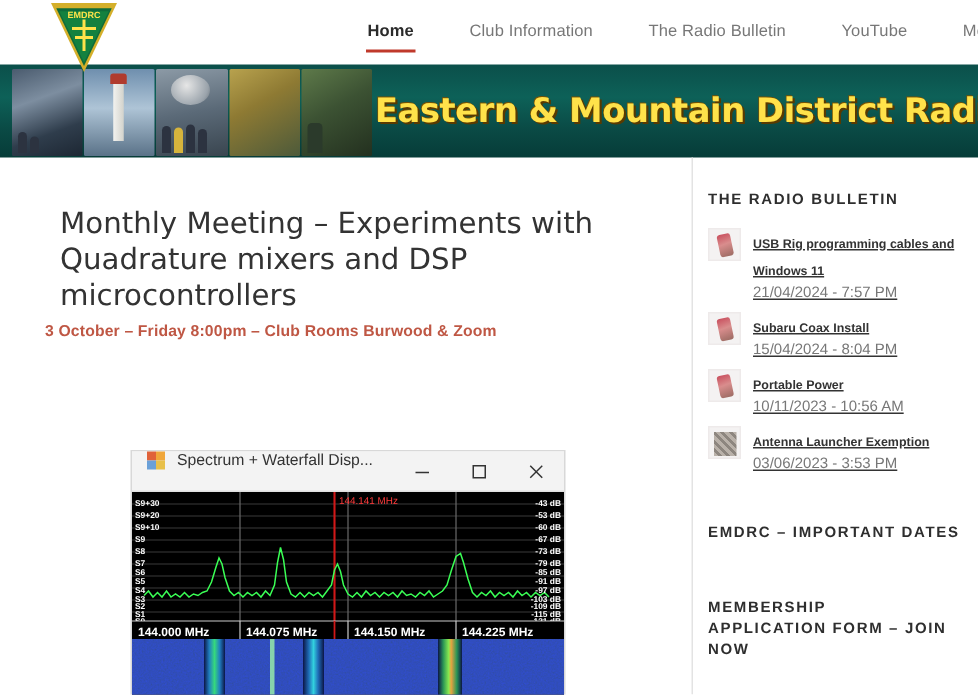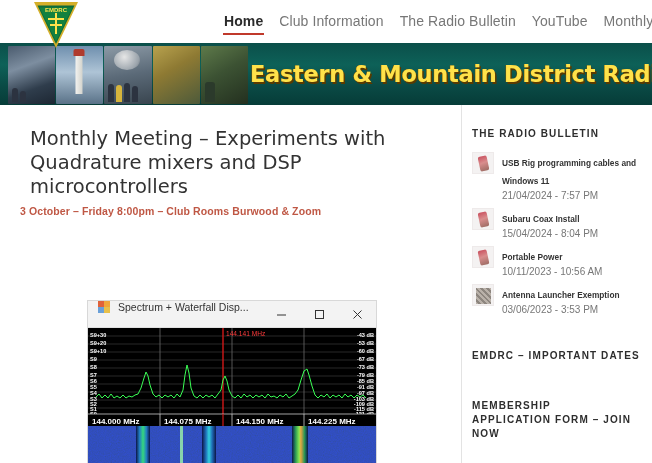--- a/index.html
+++ b/index.html
@@ -40,27 +40,28 @@
   .nav {
     position: absolute;
     left: 216px;
     top: 0;
     height: 43px;
     display: flex;
     align-items: center;
     gap: 0px;
   }
   .nav-item {
-    font-size: 14px;
+    font-size: 11px;
     color: #777777;
     padding: 0 8px;
     line-height: 43px;
     white-space: nowrap;
     letter-spacing: 0.1px;
     cursor: pointer;
+    margin-left: 21px;
   }
   .nav-item.active {
     color: #2b2b2b;
     font-weight: bold;
     position: relative;
   }
   .nav-item.active::after {
     content: "";
     position: absolute;
     left: 7px;
@@ -149,21 +150,21 @@
     white-space: nowrap;
   }
 
   
   .content {
     display: flex;
     height: 358px;
   }
   .main-col {
     width: 462px;
-    padding: 0;
+    padding: 10px;
     position: relative;
     box-sizing: border-box;
     border-right: 1px solid #e3e3e3;
   }
   .post-title {
     margin: 22px 0 0 30px;
     width: 400px;
     font-size: 19.5px;
     line-height: 24px;
     font-weight: normal;
@@ -262,20 +263,21 @@
     text-transform: uppercase;
     line-height: 14px;
   }
   .bulletin-list {
     margin: 11px 0 0 10px;
   }
   .bulletin-item {
     display: flex;
     margin-bottom: 7px;
     cursor: pointer;
+    text-decoration: underline;
   }
   .bulletin-thumb {
     width: 22px;
     height: 22px;
     flex: none;
     background: #f4f2f2;
     border: 1px solid #eeeaea;
     box-sizing: border-box;
     position: relative;
     overflow: hidden;

